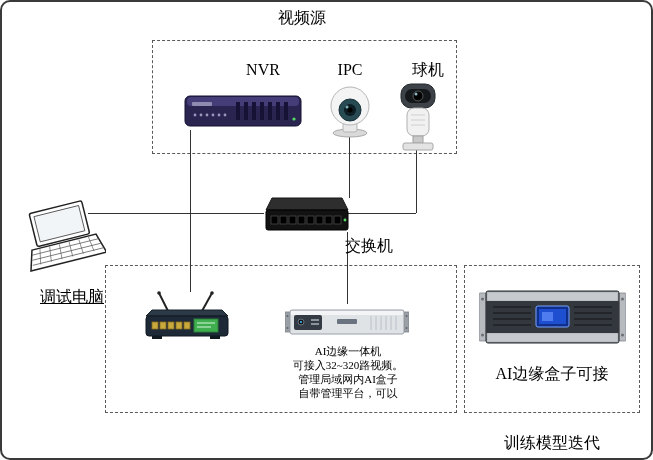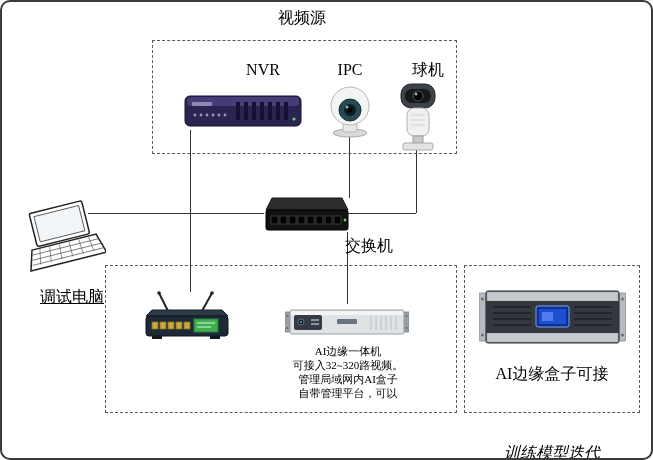--- a/index.html
+++ b/index.html
@@ -51,21 +51,21 @@
 
   <div class="label multi" style="left:280px; top:342px; width:132px; font-size:11px; line-height:14px;">
     <div>AI边缘一体机</div>
     <div>可接入32~320路视频。</div>
     <div>管理局域网内AI盒子</div>
     <div>自带管理平台，可以</div>
   </div>
 
 
   <div class="label" style="left:482px; top:364px; width:136px;">AI边缘盒子可接</div>
-  <div class="label" style="left:489px; top:443px; width:122px;font-style:italic;">训练模型迭代</div>
+  <div class="label" style="left:489px; top:433px; width:122px;">训练模型迭代</div>
 
   <div class="dev" style="left:182px; top:86px;">
     <svg width="118" height="44" viewBox="0 0 118 44">
       <rect x="1" y="8" width="116" height="30" rx="5" fill="#2a2550" stroke="#141031"></rect>
       <rect x="3" y="9" width="112" height="9" rx="4" fill="#443d78"></rect>
       <rect x="8" y="14" width="20" height="4" rx="1" fill="#8e8ab0"></rect>
       <circle cx="11" cy="27" r="1.4" fill="#9a97bb"></circle>
         <circle cx="17" cy="27" r="1.4" fill="#9a97bb"></circle>
       <circle cx="23" cy="27" r="1.4" fill="#9a97bb"></circle>
         <circle cx="29" cy="27" r="1.4" fill="#9a97bb"></circle>

